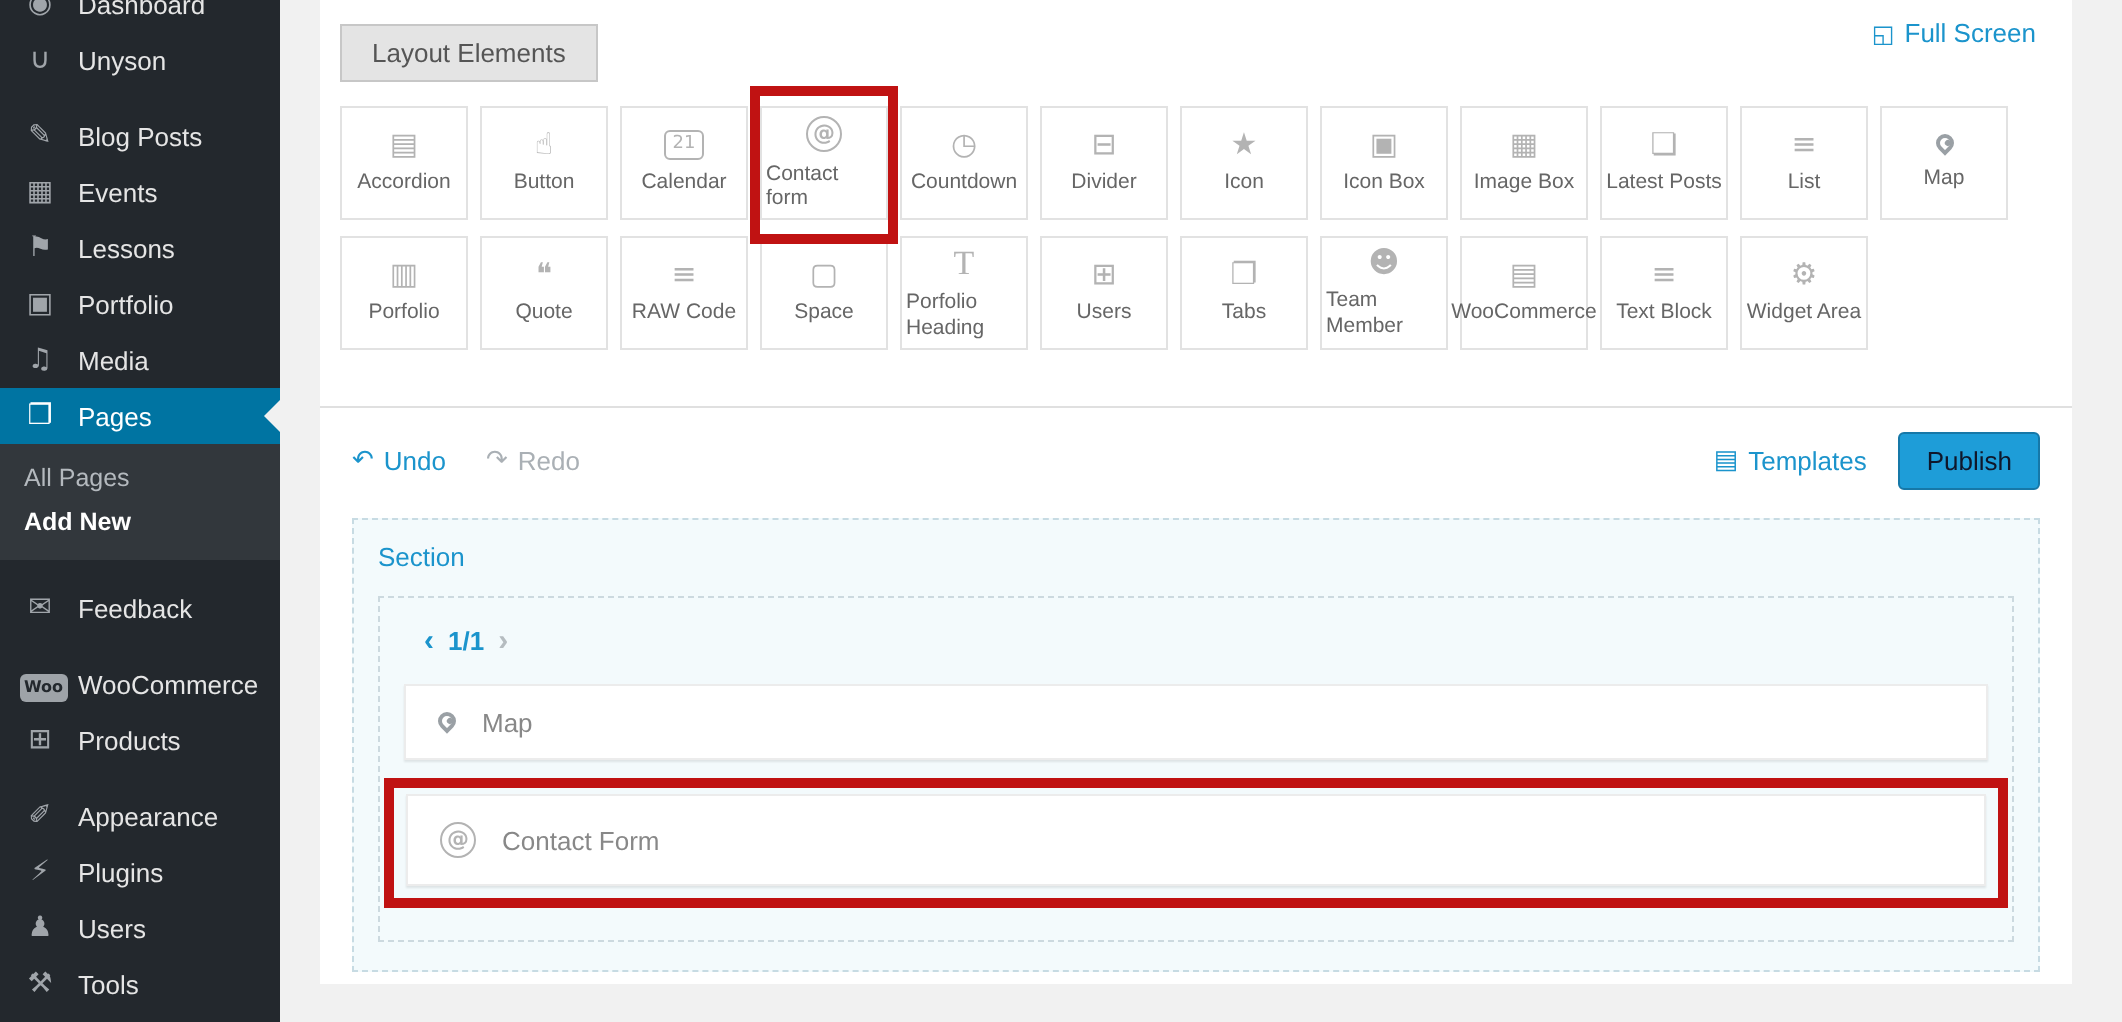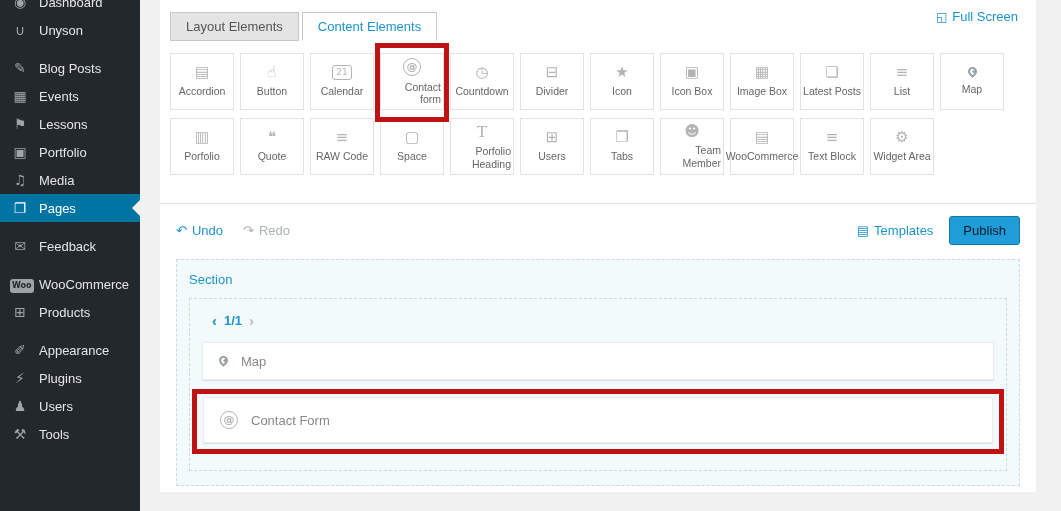--- a/index.html
+++ b/index.html
@@ -27,21 +27,21 @@
   .tabbar { display: flex; align-items: flex-end; padding: 12px 0 0 10px; position: relative; }
   .tab { font-size: 13px; padding: 6px 15px; background: #e4e4e4; border: 1px solid #c7c7c7; margin-right: 3px; color: #555; cursor: pointer; }
   .tab.active { background: #fff; border-bottom-color: #fff; color: #1b94cc; }
   .fullscreen { position: absolute; right: 18px; top: 9px; color: #1b94cc; font-size: 13px; cursor: pointer; display: flex; align-items: center; gap: 5px; }
   .fullscreen .fsi { font-size: 12px; font-family: "DejaVu Sans", sans-serif; }
 
   .grid { padding: 12px 10px 20px; }
   .grid-row { display: flex; gap: 6px; margin-bottom: 8px; }
   .tile { position: relative; width: 64px; height: 57px; background: #fff; border: 1px solid #e2e2e2; display: flex; flex-direction: column; align-items: center; justify-content: center; gap: 5px; cursor: pointer; }
   .tile .ti { color: #b3b3b3; font-size: 15px; line-height: 1; font-family: "DejaVu Sans", sans-serif; }
-  .tile .tl { font-size: 10.5px; color: #666; text-align: right; line-height: 1.15; padding: 0 2px; }
+  .tile .tl { font-size: 10.5px; color: #666; text-align: left; line-height: 1.15; padding: 0 2px; }
   .cal-icon { border: 1px solid #b3b3b3; border-radius: 3px; font-size: 9px !important; padding: 2px 3px; }
   .at-circle { width: 18px; height: 18px; border: 1px solid #b3b3b3; border-radius: 50%; font-size: 11px !important; line-height: 16px !important; text-align: center; font-weight: bold; }
   .serif-t { font-family: "Liberation Serif", "DejaVu Serif", serif !important; font-size: 17px !important; }
   .pin { display: inline-block; width: 9px; height: 9px; border: 2px solid #9aa0a5; border-radius: 50% 50% 50% 0; transform: rotate(-45deg); position: relative; margin-bottom: 2px; }
   .pin::after { content: ""; position: absolute; width: 3px; height: 3px; background: #9aa0a5; border-radius: 50%; top: 2px; left: 2px; }
   .redbox1 { position: absolute; left: -6px; right: -6px; top: -11px; bottom: -13px; border: 5px solid #c01212; z-index: 3; pointer-events: none; }
 
   .toolbar { border-top: 1px solid #e0e0e0; display: flex; align-items: center; padding: 12px 16px 10px; }
   .tool-link { font-size: 13px; display: flex; align-items: center; gap: 5px; cursor: pointer; }
   .tool-link .gi { font-family: "DejaVu Sans", sans-serif; font-size: 13px; }
@@ -98,20 +98,24 @@
       <span>Portfolio</span>
     </div>
     <div class="menu-item">
       <span class="mi">♫</span>
       <span>Media</span>
     </div>
     <div class="menu-item active">
       <span class="mi">❐</span>
       <span>Pages</span>
     </div>
+    <div class="submenu">
+      <div class="submenu-item">All Pages</div>
+      <div class="submenu-item current">Add New</div>
+    </div>
     <div class="menu-gap"></div>
     <div class="menu-item">
       <span class="mi">✉</span>
       <span>Feedback</span>
     </div>
     <div class="menu-gap"></div>
     <div class="menu-item">
       <span class="mi"><span class="woo-badge">Woo</span></span>
       <span>WooCommerce</span>
     </div>
@@ -135,21 +139,20 @@
     <div class="menu-item">
       <span class="mi">⚒</span>
       <span>Tools</span>
     </div>
   </div>
 
   <div class="panel">
 
     <div class="tabbar">
       <div class="tab">Layout Elements</div>
-      <div class="tab active">Content Elements</div>
       <div class="fullscreen">
         <span class="fsi">◱</span>
         <span>Full Screen</span>
       </div>
     </div>
 
     <div class="grid">
       <div class="grid-row">
         <div class="tile">
           <span class="ti">▤</span>

